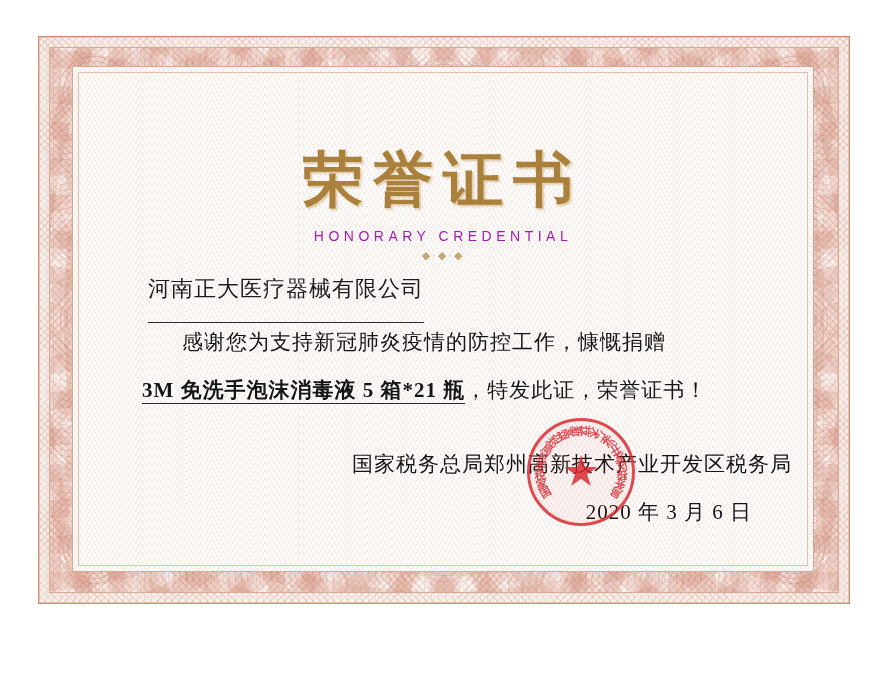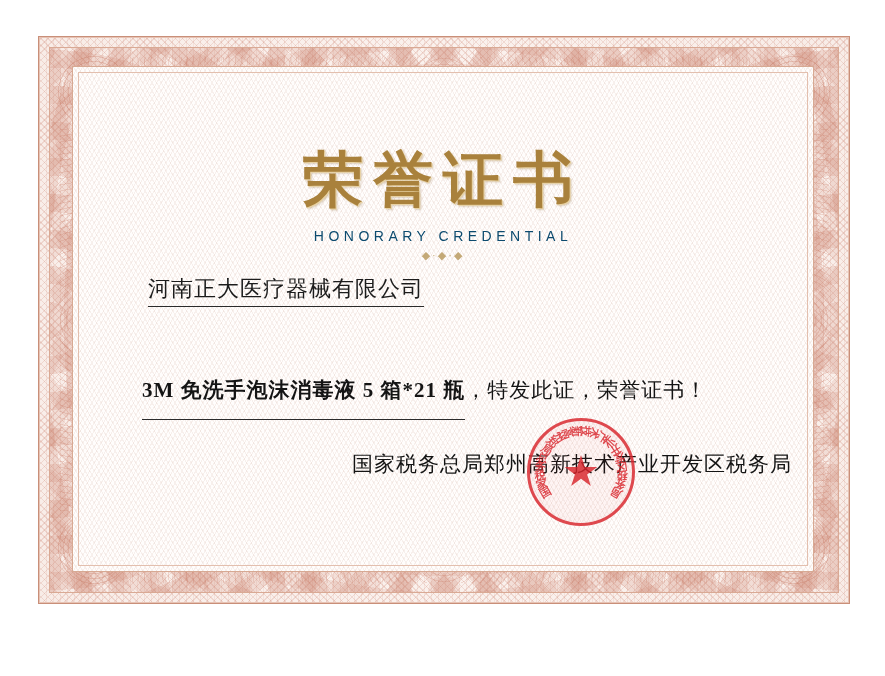--- a/index.html
+++ b/index.html
@@ -109,39 +109,39 @@
     position: absolute;
     left: 0; right: 0;
     top: 162px;
     text-align: center;
   }
 
   .cert-subtitle {
     font-family: "Liberation Sans", sans-serif;
     font-size: 14px;
     letter-spacing: 4.5px;
-    color: #0c4a6e;
+    color: #a21caf;
   }
 
   .subtitle-flourish {
     margin-top: 5px;
     font-size: 11px;
     color: #c4a977;
     letter-spacing: 2px;
   }
 
   .recipient {
     position: absolute;
     left: 76px;
     top: 208px;
     font-size: 22px;
     color: #1c1c1c;
     font-family: "Liberation Serif", serif;
     border-bottom: 1.5px solid #2b2b2b;
-    padding-bottom: 2px;
+    padding-bottom: 18px;
     letter-spacing: 1px;
   }
 
   .body-line-1 {
     position: absolute;
     left: 110px;
     top: 262px;
     font-size: 21px;
     color: #141414;
     letter-spacing: 1px;
@@ -152,21 +152,21 @@
     left: 70px;
     top: 310px;
     font-size: 21px;
     color: #141414;
     letter-spacing: 1px;
     white-space: nowrap;
   }
 
   .gift-item {
     border-bottom: 1.5px solid #2b2b2b;
-    padding-bottom: 17px;
+    padding-bottom: 1px;
     font-weight: 700;
   }
 
   .issuer {
     position: absolute;
     right: 22px;
     top: 384px;
     font-size: 21px;
     color: #141414;
     letter-spacing: 1px;
@@ -271,27 +271,29 @@
 
     <div class="cert-title">荣誉证书</div>
 
     <div class="cert-subtitle-wrap">
       <div class="cert-subtitle">HONORARY CREDENTIAL</div>
       <div class="subtitle-flourish">◆·◆·◆</div>
     </div>
 
     <div class="recipient">河南正大医疗器械有限公司</div>
 
+    <div class="body-line-1">感谢您为支持新冠肺炎疫情的防控工作，慷慨捐赠</div>
 
     <div class="body-line-2">
       <span class="gift-item">3M 免洗手泡沫消毒液 5 箱*21 瓶</span><span>，特发此证，荣誉证书！</span>
     </div>
 
     <div class="issuer">国家税务总局郑州高新技术产业开发区税务局</div>
 
+    <div class="issue-date">2020 年 3 月 6 日</div>
 
     <div class="seal">
       <div class="seal-text">
           <span style="transform: rotate(-120deg) translate(0px, -41px) rotate(90deg) translate(-50%, -50%);">国</span>
           <span style="transform: rotate(-107.368deg) translate(0px, -41px) rotate(90deg) translate(-50%, -50%);">家</span>
           <span style="transform: rotate(-94.7368deg) translate(0px, -41px) rotate(90deg) translate(-50%, -50%);">税</span>
           <span style="transform: rotate(-82.1053deg) translate(0px, -41px) rotate(90deg) translate(-50%, -50%);">务</span>
           <span style="transform: rotate(-69.4737deg) translate(0px, -41px) rotate(90deg) translate(-50%, -50%);">总</span>
           <span style="transform: rotate(-56.8421deg) translate(0px, -41px) rotate(90deg) translate(-50%, -50%);">局</span>
           <span style="transform: rotate(-44.2105deg) translate(0px, -41px) rotate(90deg) translate(-50%, -50%);">郑</span>

